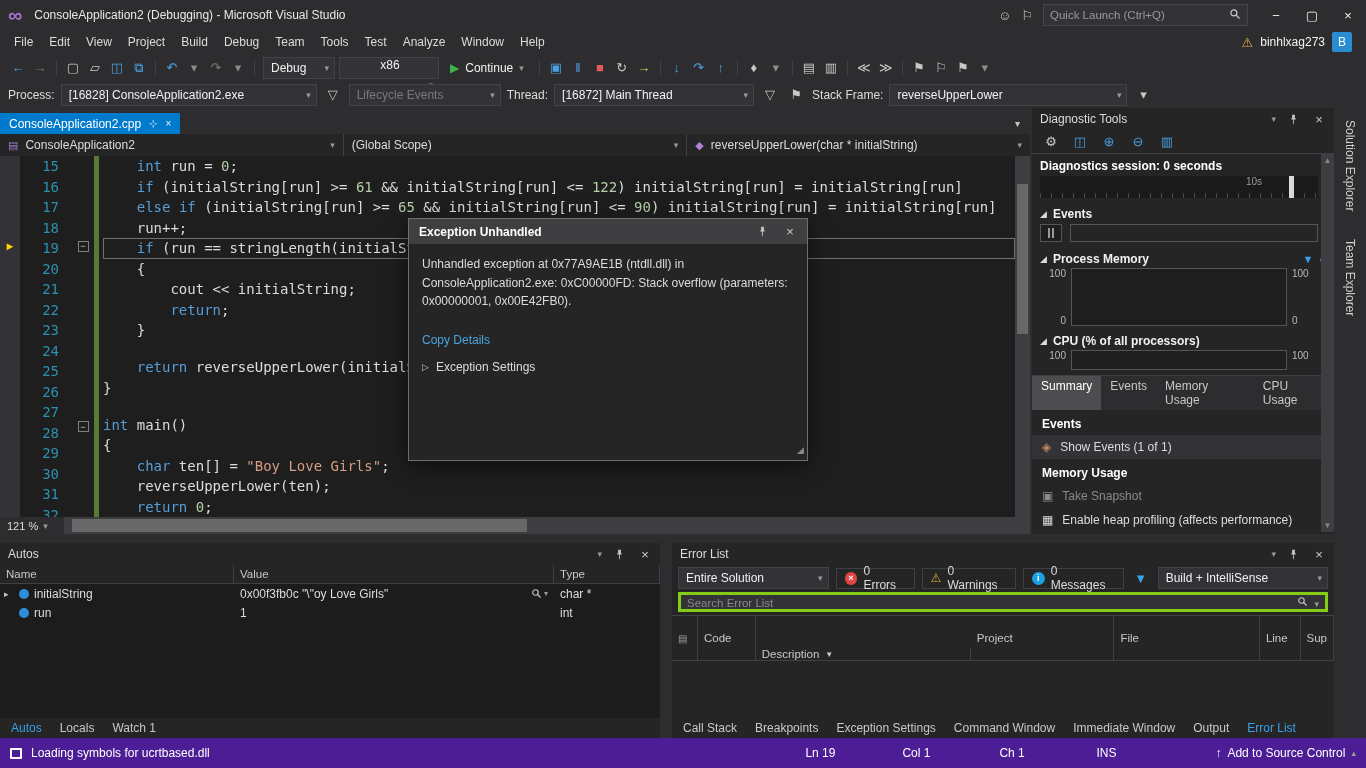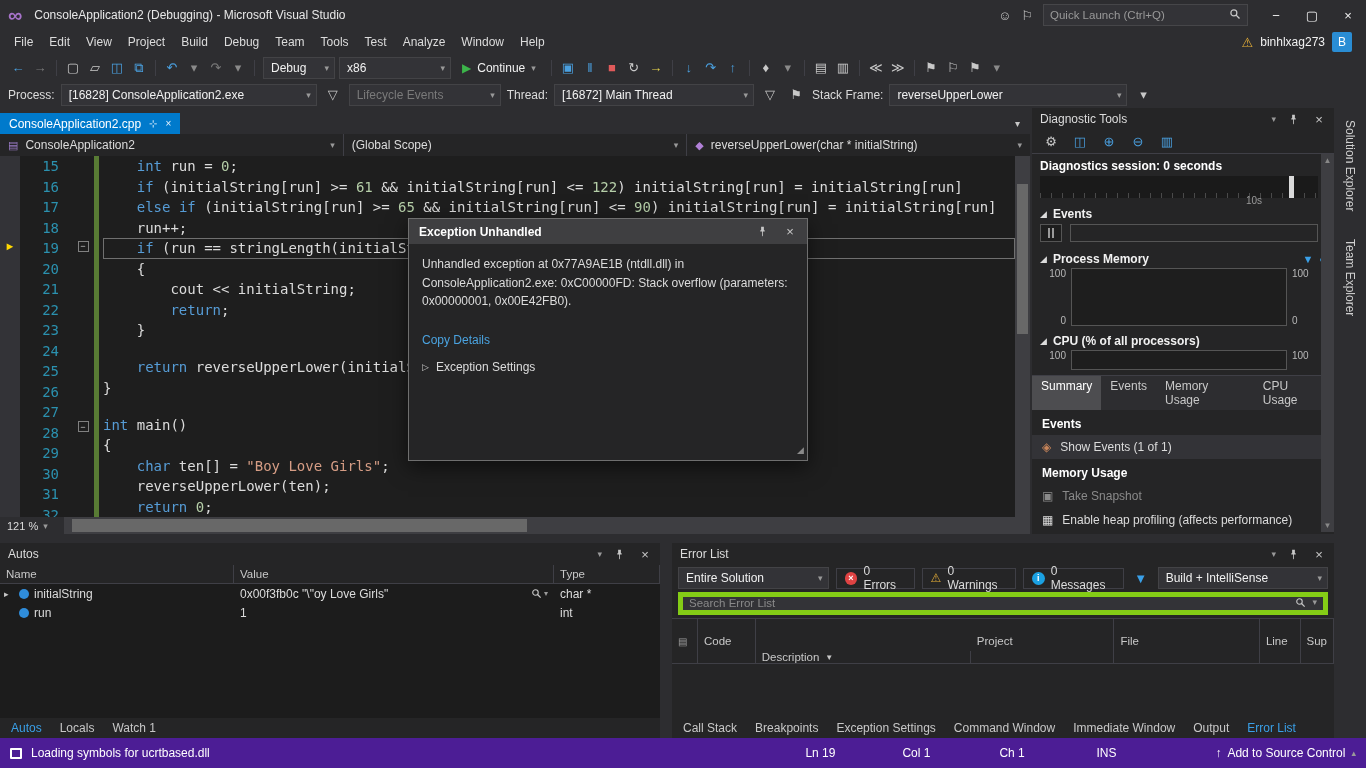--- a/index.html
+++ b/index.html
@@ -28,21 +28,21 @@
   .avatar{width:20px;height:20px;background:#2a8dd4;color:#fff;font-size:12px;display:flex;align-items:center;justify-content:center;border-radius:2px;}
 
   
   .toolbar{flex:0 0 27px;display:flex;align-items:center;padding:0 8px;gap:4px;}
   .tb-icons{display:flex;align-items:center;gap:2px;}
   .tbi{min-width:20px;height:22px;display:flex;align-items:center;justify-content:center;font-size:13px;color:#c8c8c8;}
   .tbi.sep{min-width:1px;width:1px;height:16px;background:#3f3f46;margin:0 4px;}
   .combo{height:22px;background:#333337;border:1px solid #434346;display:flex;align-items:center;font-size:12px;color:#f1f1f1;padding:0 5px 0 7px;gap:8px;}
   .combo .caret{color:#999;font-size:9px;margin-left:auto;}
   .combo.dim > span:first-child{color:#7a7a7a;}
-  .w70{width:72px;}.w100{width:112px;}.w150{width:152px;}.w200{width:200px;}.w220{width:256px;}.w240{width:238px;}
+  .w70{width:72px;}.w100{width:100px;flex-direction:column;}.w150{width:152px;}.w200{width:200px;}.w220{width:256px;}.w240{width:238px;}
   .continue-btn{display:flex;align-items:center;gap:6px;padding:0 7px;height:22px;font-size:12px;color:#f1f1f1;}
   .play{color:#3cb44a;font-size:12px;}
   .sm-caret{color:#999;font-size:9px;}
   .debug-bar{flex:0 0 27px;display:flex;align-items:center;padding:0 8px;gap:6px;}
   .lbl{font-size:12px;color:#dcdcdc;}
 
   
   .content{flex:1;display:flex;min-height:0;}
   .content-main{width:1334px;display:flex;flex-direction:column;min-height:0;}
   .upper{flex:1;display:flex;min-height:0;}
@@ -92,21 +92,21 @@
   .exc-settings .tri{font-size:9px;color:#c8c8c8;}
   .dlg-grip{position:absolute;right:3px;bottom:2px;color:#8a8a8a;font-size:9px;}
 
   
   .diag-col{width:302px;background:#252526;margin-left:2px;display:flex;flex-direction:column;position:relative;min-height:0;}
   .panel-title-row{flex:0 0 22px;display:flex;align-items:center;padding:0 6px 0 8px;font-size:12px;color:#dcdcdc;gap:8px;}
   .panel-title-row .sp{flex:1;}
   .diag-toolbar{flex:0 0 24px;display:flex;align-items:center;gap:9px;padding:0 9px;border-bottom:1px solid #3f3f46;}
   .diag-session{font-size:12px;font-weight:bold;color:#fff;padding:5px 8px 3px;}
   .timeline{height:22px;background:#1a1a1a;margin:0 16px 6px 8px;position:relative;background-image:repeating-linear-gradient(to right,#4a4a4a 0 1px,transparent 1px 11px);background-size:100% 5px;background-position:bottom;background-repeat:no-repeat;}
-  .tl-label{position:absolute;right:56px;top:19px;font-size:10px;color:#9a9a9a;}
+  .tl-label{position:absolute;right:56px;top:0;font-size:10px;color:#9a9a9a;}
   .tl-cursor{position:absolute;right:24px;top:0;bottom:0;width:5px;background:#dadada;}
   .diag-sec-h{display:flex;align-items:center;gap:6px;padding:3px 8px 2px;font-size:12px;font-weight:bold;color:#f1f1f1;}
   .diag-sec-h .tri{font-size:9px;color:#dcdcdc;font-weight:normal;}
   .diag-sec-h .sp{flex:1;}
   .blue-ico{color:#3aa0e8;font-size:11px;}
   .events-lane{display:flex;align-items:center;gap:8px;margin:0 16px 6px 8px;height:20px;}
   .lane-icon{width:22px;height:18px;border:1px solid #555;display:flex;align-items:center;justify-content:center;gap:2px;background:#1e1e1e;}
   .lane-icon i{width:2px;height:10px;background:#9a9a9a;}
   .lane-track{flex:1;height:18px;border:1px solid #555;background:#252526;}
   .graph-row{display:flex;margin:0 16px 5px 8px;gap:5px;}
@@ -142,21 +142,21 @@
   .ptab{padding:0 9px;font-size:12px;color:#c8c8c8;height:100%;display:flex;align-items:center;}
   .ptab.selected{color:#3aa0e8;}
 
   
   .error-panel{flex:1;background:#252526;display:flex;flex-direction:column;min-width:0;min-height:0;}
   .el-toolbar{flex:0 0 26px;display:flex;align-items:center;gap:7px;padding:2px 6px 2px 6px;}
   .el-btn{height:21px;display:flex;align-items:center;gap:6px;border:1px solid #3f3f46;padding:0 8px;font-size:12px;color:#dcdcdc;}
   .err-ico{width:13px;height:13px;border-radius:50%;background:#e04343;color:#fff;font-size:9px;display:flex;align-items:center;justify-content:center;font-weight:bold;}
   .msg-ico{width:13px;height:13px;border-radius:50%;background:#1ba1e2;color:#fff;font-size:9px;display:flex;align-items:center;justify-content:center;font-weight:bold;}
   .warn-ico{color:#e9b138;font-size:12px;}
-  .el-search{flex:0 0 20px;margin:1px 6px 3px;background:#333337;border:5px solid #84cc16;display:flex;align-items:flex-start;padding:0 6px;font-size:11.5px;color:#8a8a8a;gap:6px;}
+  .el-search{flex:0 0 20px;margin:1px 6px 3px;background:#333337;border:3px solid #84cc16;display:flex;align-items:flex-end;padding:0 6px;font-size:11.5px;color:#8a8a8a;gap:6px;}
   .el-search .sp{flex:1;}
   .el-grid-header{display:flex;flex:0 0 20px;border-top:1px solid #3f3f46;border-bottom:1px solid #3f3f46;font-size:11.5px;color:#c8c8c8;align-items:stretch;}
   .sort-g{font-size:8px;color:#c8c8c8;}
   .colicon{font-size:10px;color:#9a9a9a;}
   .el-body{flex:1;background:#252526;}
 
   
   .status-bar{flex:0 0 24px;background:#4c1d95;display:flex;align-items:center;padding:8px 10px;font-size:12px;color:#fff;gap:9px;}
   .sb-flag{width:12px;height:11px;border:2px solid #fff;border-radius:1px;}
   .sb-spacer{flex:1;}

